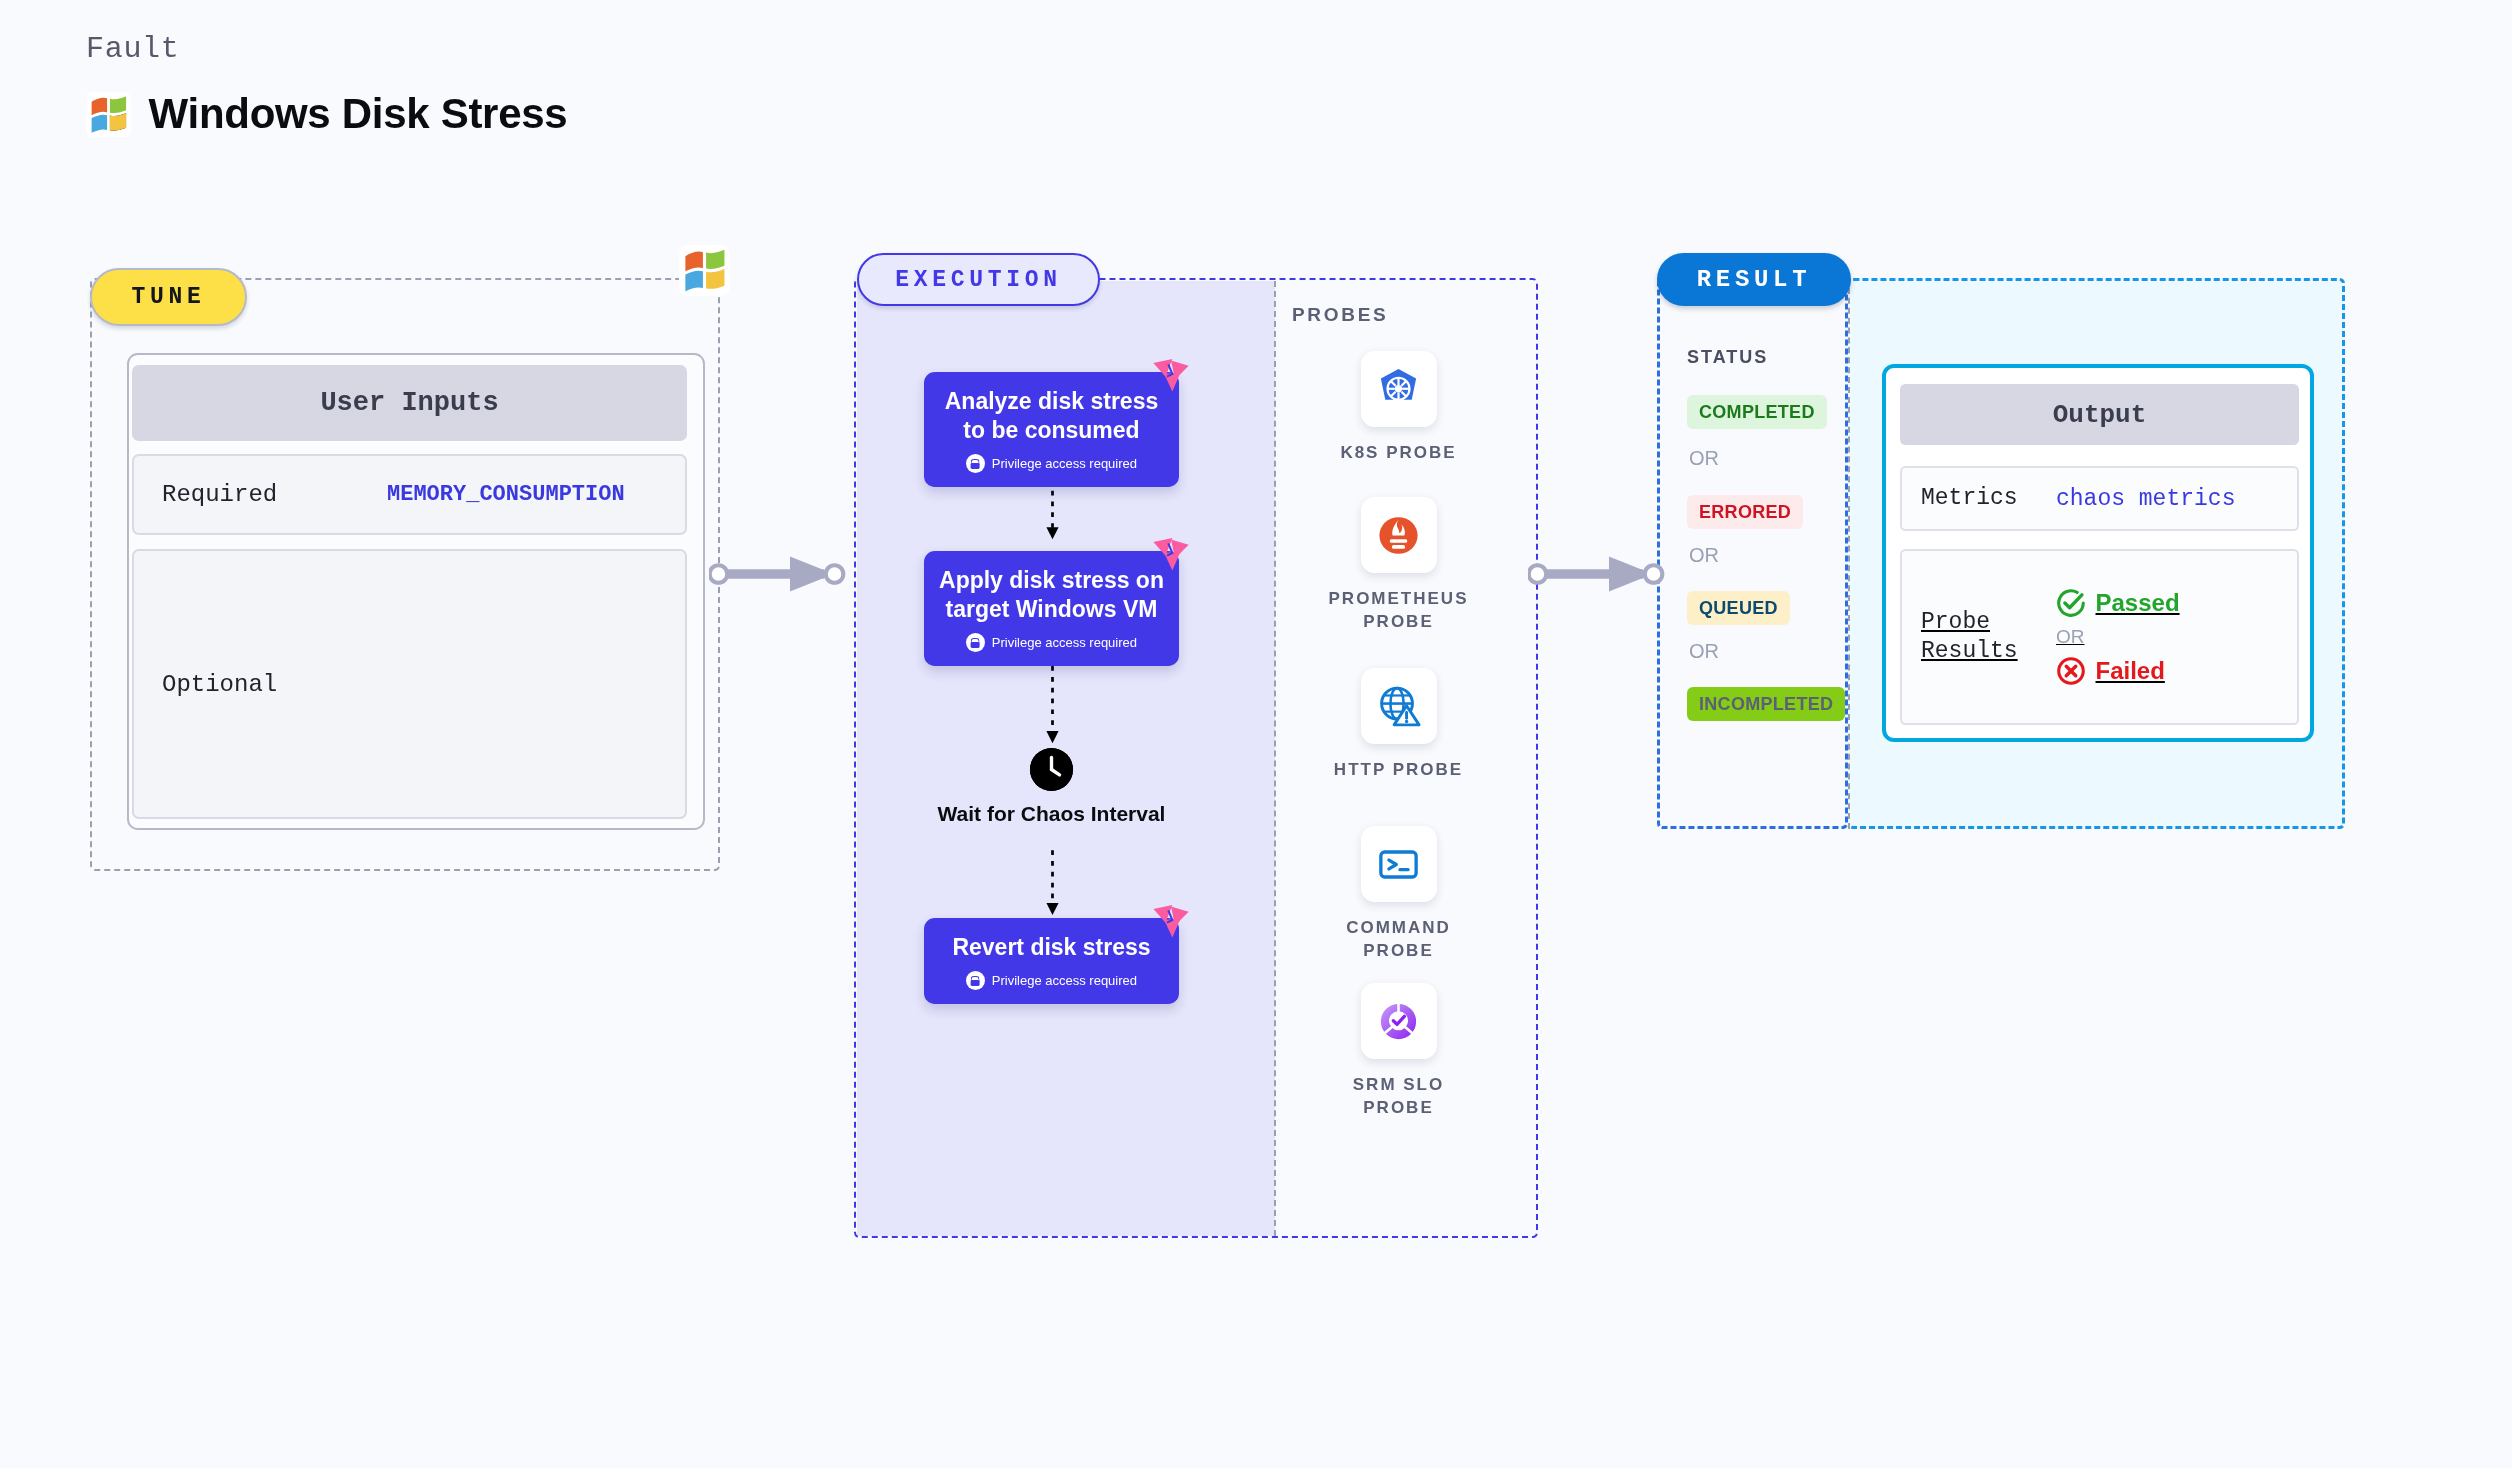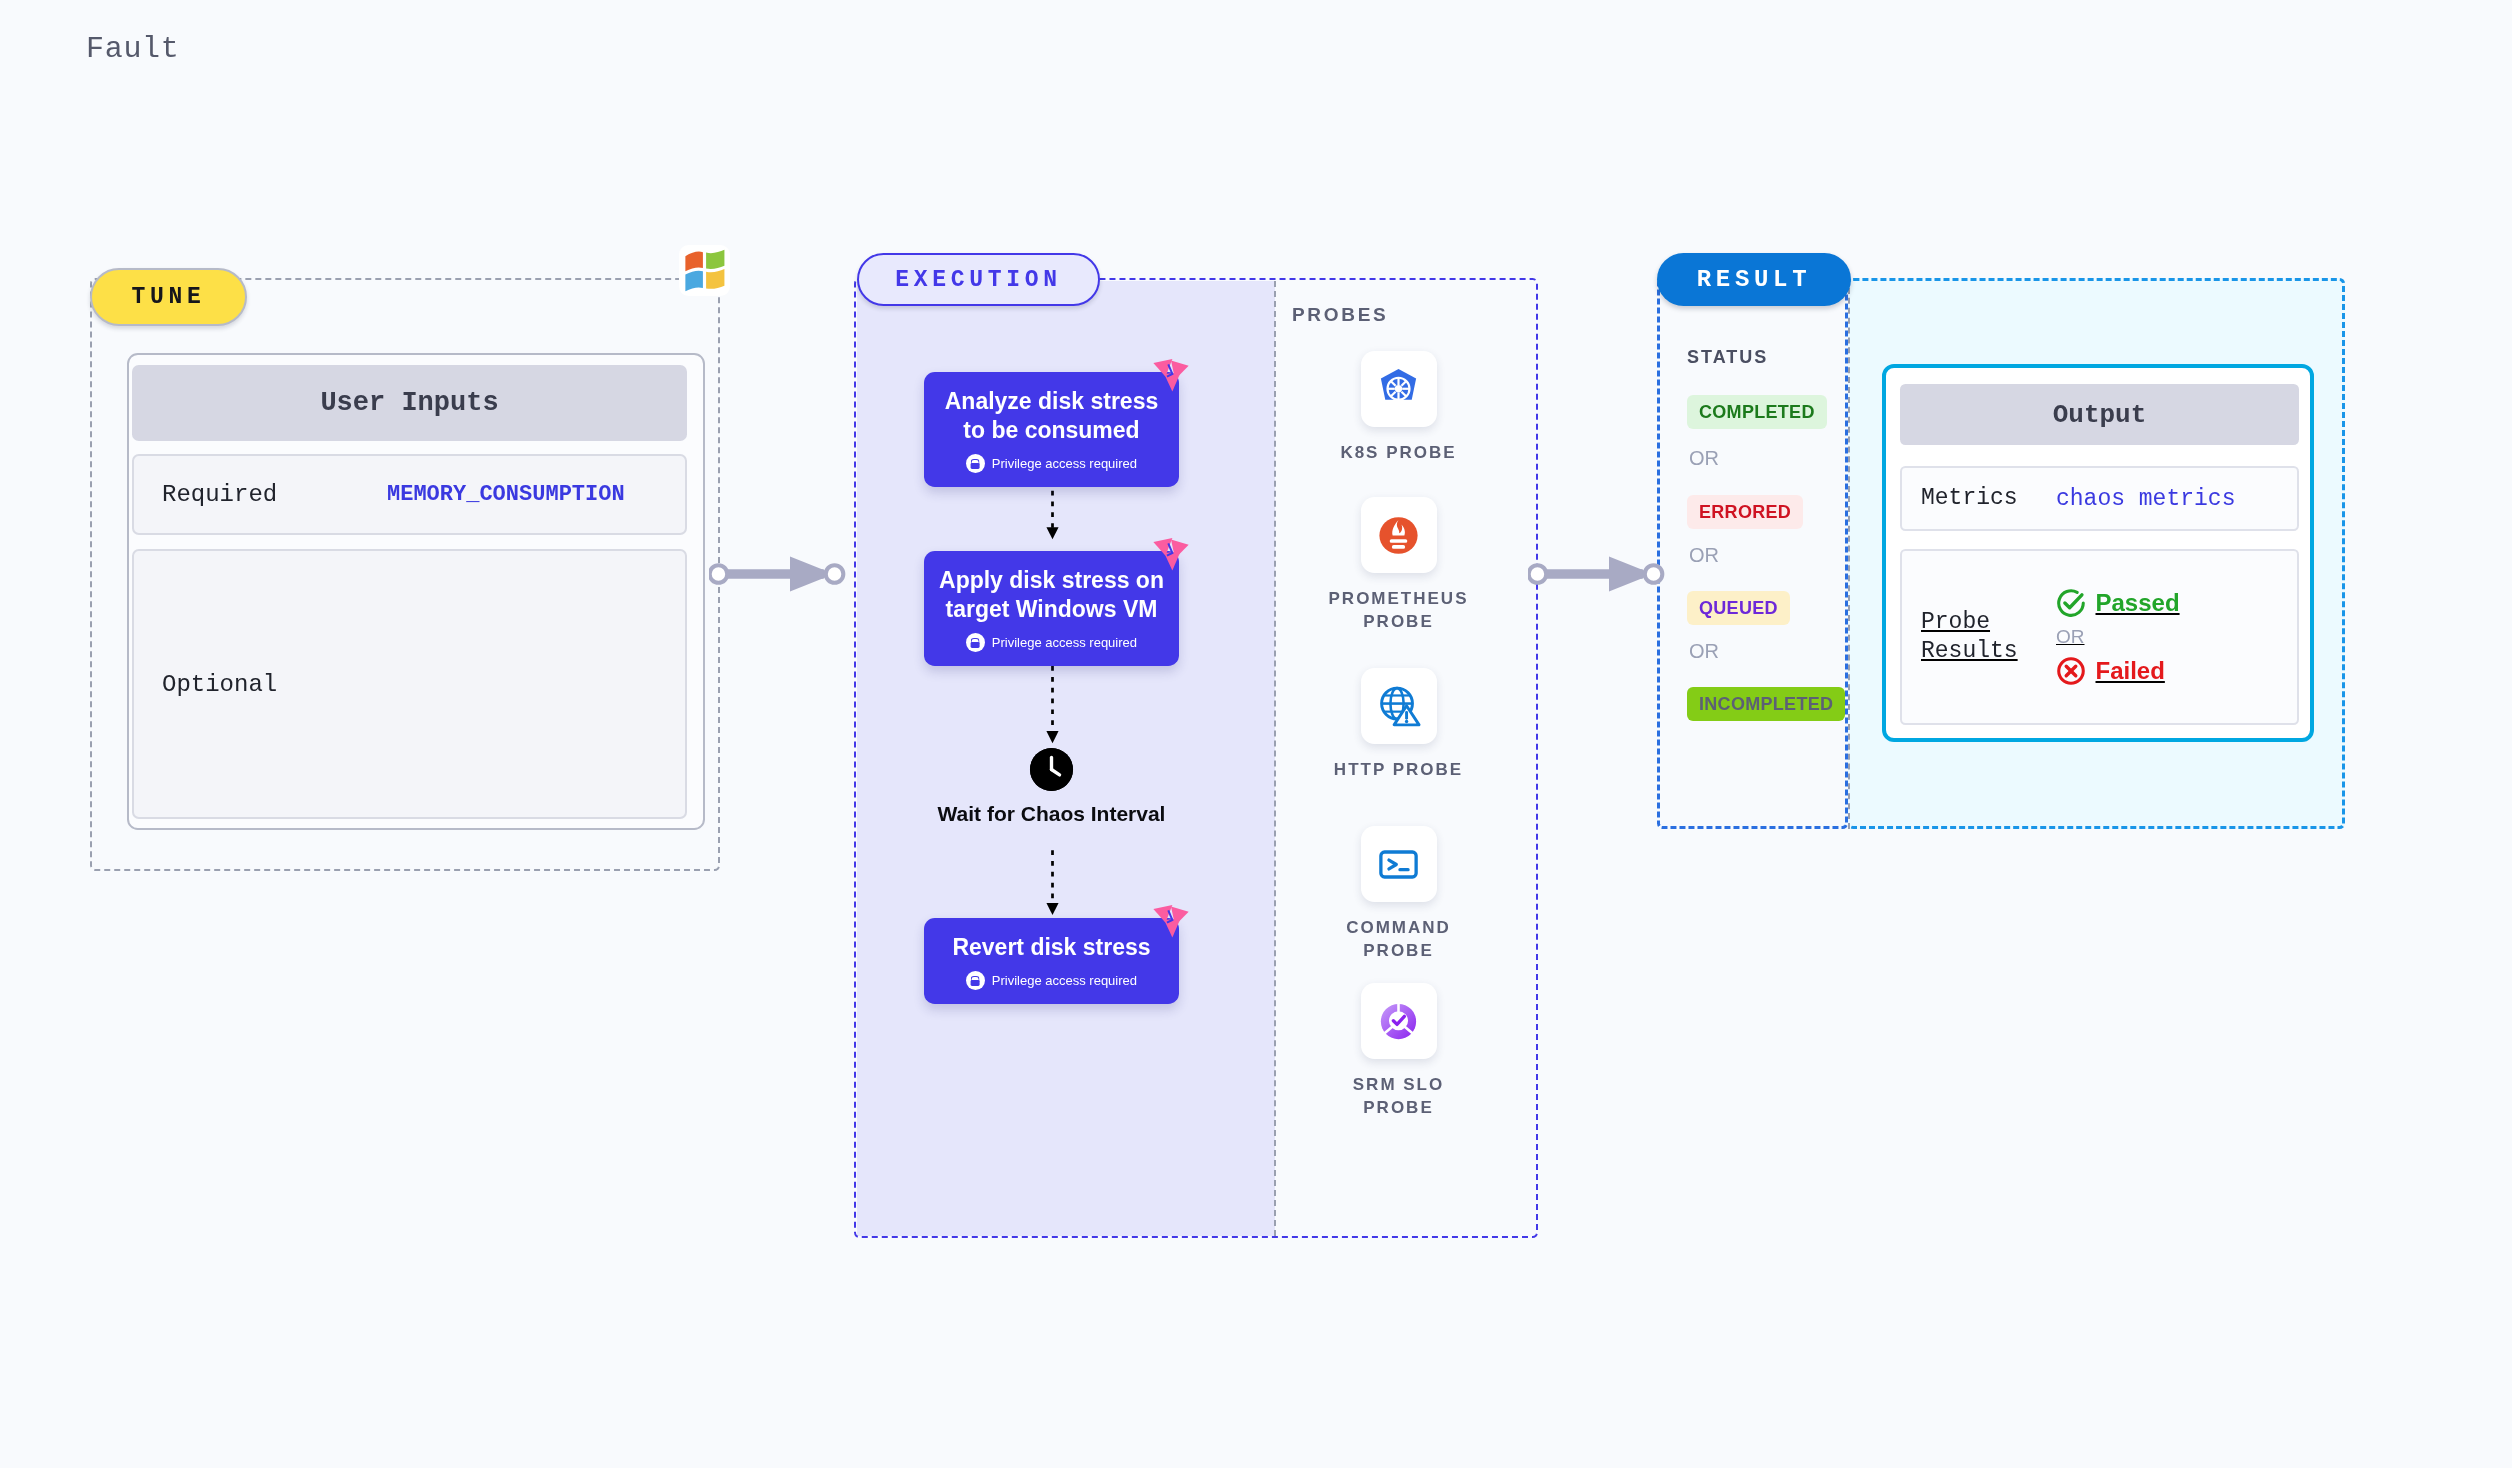--- a/index.html
+++ b/index.html
@@ -145,20 +145,33 @@
   .res-line { display:flex; align-items:center; gap: 9.5px; font-size: 24px; font-weight: bold; }
 
   
   .conn { position:absolute; z-index: 5; }
 </style>
 </head>
 <body>
 
 <div id="header">
   <div id="fault-label">Fault</div>
+  <div id="title-row">
+    <span class="winlogo" style="width:45px;height:45px;">
+      <svg width="45" height="45" viewBox="0 0 64 64">
+        <rect x="0" y="0" width="64" height="64" rx="10" fill="#ffffff"></rect>
+        <path d="M8 14 C16 9, 24 7, 30 9 L30 29 C24 27, 16 29, 8 33 Z" fill="#e8622c"></path>
+        <path d="M34 9.5 C42 11.5, 50 9, 57 6 L57 26 C50 29, 42 31, 34 29.5 Z" fill="#8cc63e"></path>
+        <path d="M8 37 C16 33, 24 31, 30 33 L30 54 C24 52, 16 54, 8 58 Z" fill="#4aa8e0"></path>
+        <path d="M34 33.5 C42 35.5, 50 33, 57 30 L57 51 C50 54, 42 56, 34 54.5 Z" fill="#f6c githubfff"></path>
+        <path d="M34 33.5 C42 35.5, 50 33, 57 30 L57 51 C50 54, 42 56, 34 54.5 Z" fill="#f4c33f"></path>
+      </svg>
+    </span>
+    <div id="fault-title">Windows Disk Stress</div>
+  </div>
 </div>
 
 <div id="tune-region"></div>
 <div class="panel-badge" id="tune-badge">TUNE</div>
 
 <span class="winlogo" style="position:absolute;left:679px;top:245px;width:51px;height:51px;z-index:6;">
   <svg width="51" height="51" viewBox="0 0 64 64">
     <rect x="0" y="0" width="64" height="64" rx="12" fill="#ffffff"></rect>
     <path d="M8 14 C16 9, 24 7, 30 9 L30 29 C24 27, 16 29, 8 33 Z" fill="#e8622c"></path>
     <path d="M34 9.5 C42 11.5, 50 9, 57 6 L57 26 C50 29, 42 31, 34 29.5 Z" fill="#8cc63e"></path>
@@ -352,21 +365,21 @@
 <div id="result-status-region"></div>
 <div id="result-divider"></div>
 <div class="panel-badge" id="result-badge">RESULT</div>
 
 <div id="status-title">STATUS</div>
 
 <div class="status-badge" style="left:1687px;top:395px;background:#ddf5dd;color:#1c7a1c;">COMPLETED</div>
 <div class="or-text" style="left:1689px;top:447px;">OR</div>
 <div class="status-badge" style="left:1687px;top:495px;background:#fdeaea;color:#cf1322;">ERRORED</div>
 <div class="or-text" style="left:1689px;top:544px;">OR</div>
-<div class="status-badge" style="left:1687px;top:591px;background:#fdf0c8;color:#6d28d9;">QUEUED</div>
+<div class="status-badge" style="left:1687px;top:591px;background:#fdf0c8;color:#0c4a6e;">QUEUED</div>
 <div class="or-text" style="left:1689px;top:640px;">OR</div>
 <div class="status-badge" style="left:1687px;top:687px;background:#84cc16;color:#5c6075;">INCOMPLETED</div>
 
 <div id="out-card"></div>
 <div id="out-header">Output</div>
 
 <div id="metrics-box">
   <div class="out-label">Metrics</div>
   <div id="metrics-val">chaos metrics</div>
 </div>

